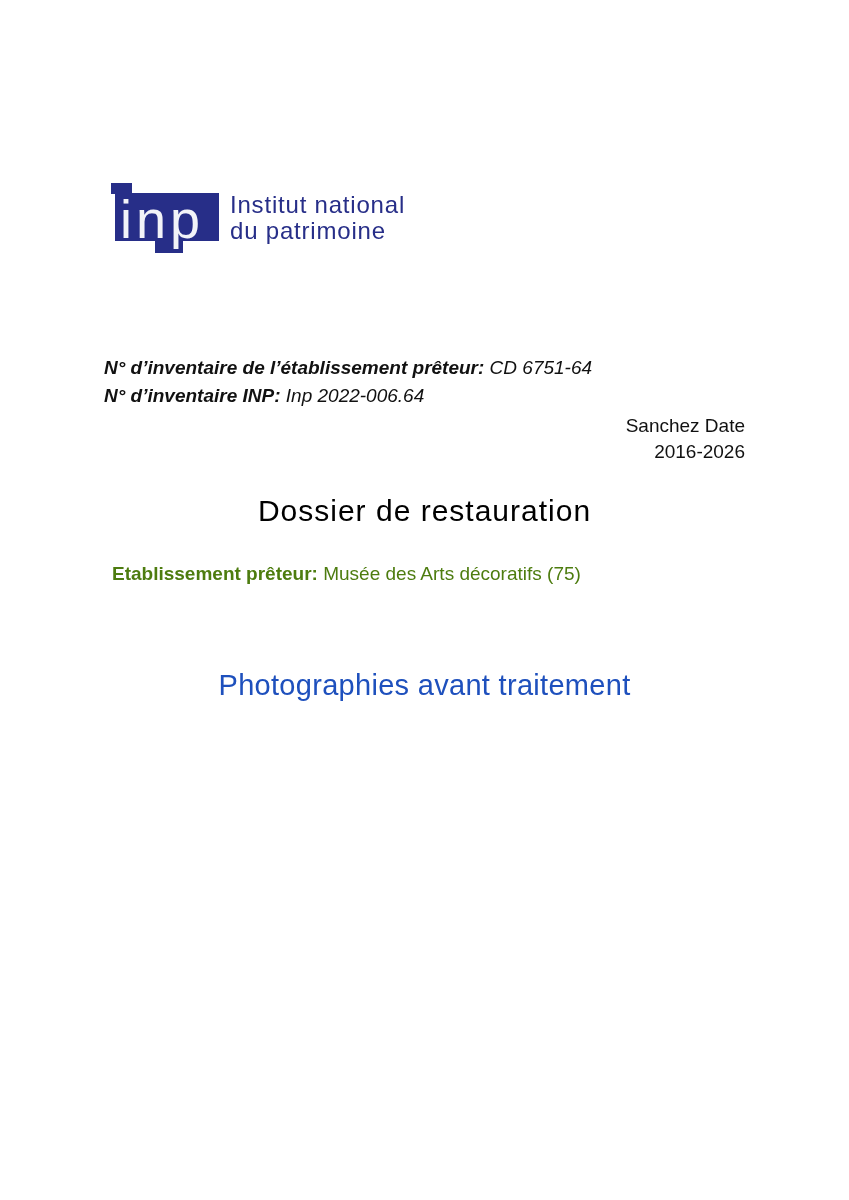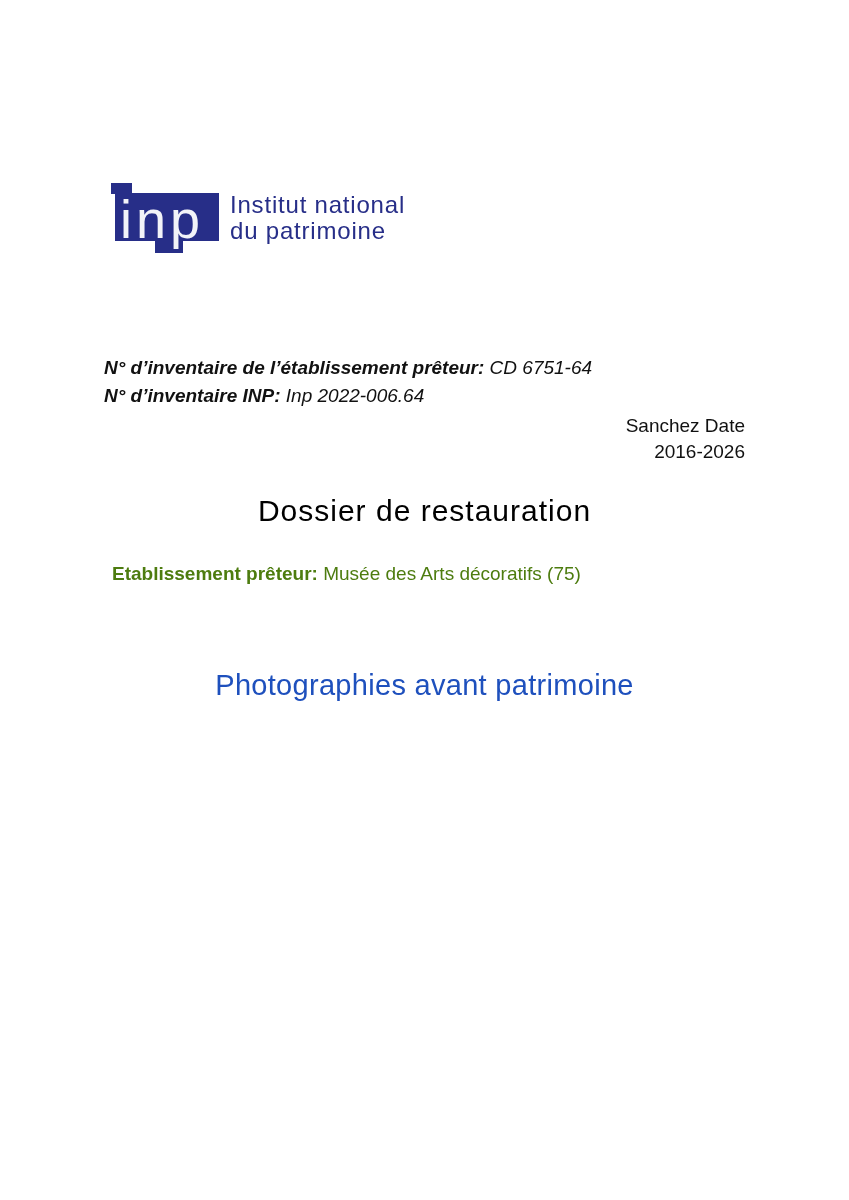--- a/index.html
+++ b/index.html
@@ -118,15 +118,15 @@
     <div>Sanchez Date</div>
     <div>2016-2026</div>
   </div>
 
   <div class="doc-title">Dossier de restauration</div>
 
   <div class="loan">
     <div><b>Etablissement prêteur:</b> <span>Musée des Arts décoratifs (75)</span></div>
   </div>
 
-  <div class="doc-subtitle">Photographies avant patrimoine</div>
+  <div class="doc-subtitle">Photographies avant traitement</div>
 
 </div>
 
 </body></html>

